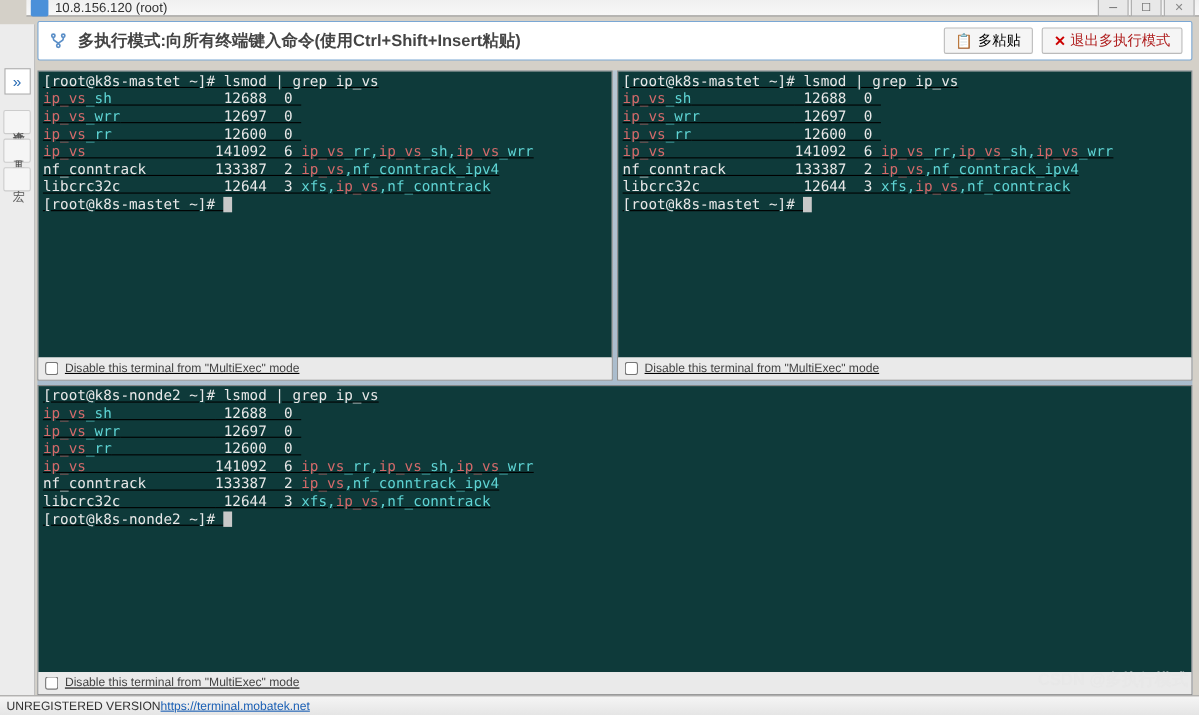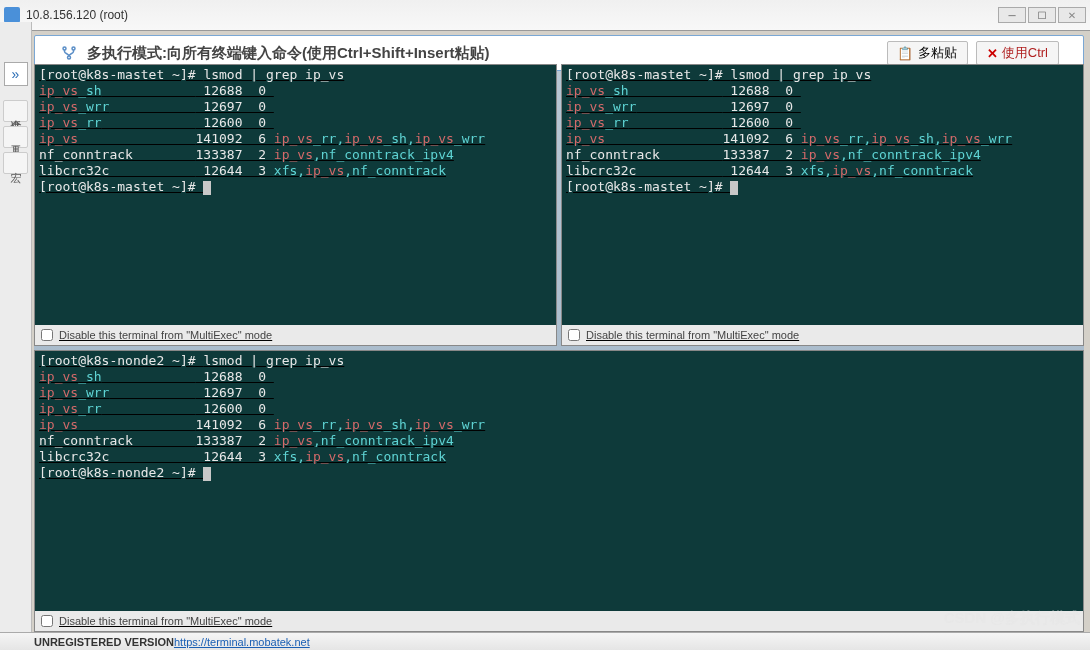--- a/index.html
+++ b/index.html
@@ -1,43 +1,43 @@
 <!DOCTYPE html>
 <html><head>
 <meta charset="utf-8">
 <style>
 * { margin: 0; padding: 0; box-sizing: border-box; }
 body { font-family: Arial, sans-serif; font-size: 12px; background: #d4d0c8; width: 1090px; height: 650px; overflow: hidden; position: relative; }
-.titlebar { height: 31px; background: linear-gradient(#f0f0f0,#f8f8f8); display: flex; align-items: center; padding: 0 4px; border-bottom: 1px solid #999; }
+.titlebar { height: 15px; background: linear-gradient(#f0f0f0,#f8f8f8); display: flex; align-items: center; padding: 0 4px; border-bottom: 1px solid #999; margin-left: 24px; }
 .titlebar-icon { width: 16px; height: 16px; background: #4a90d9; margin-right: 6px; border-radius: 2px; }
 .titlebar-text { flex: 1; font-size: 12px; color: #333; }
 .win-controls { display: flex; gap: 2px; }
 .win-btn { width: 28px; height: 16px; background: #e8e8e8; border: 1px solid #aaa; display: flex; align-items: center; justify-content: center; font-size: 10px; cursor: pointer; color: #555; }
 .win-btn.close { color: #888; }
-.multiexec-bar { height: 36px; background: #fff; border: 1px solid #7aa7d4; margin: 4px 6px 2px 34px; display: flex; align-items: center; padding: 0 24px; border-radius: 2px; }
+.multiexec-bar { height: 36px; background: #fff; border: 1px solid #7aa7d4; margin: 4px 6px 2px 34px; display: flex; align-items: center; padding: 0 8px; border-radius: 2px; }
 .fork-icon { width: 20px; height: 20px; display: flex; align-items: center; justify-content: center; color: #5a8ec7; margin-right: 8px; }
 .multiexec-text { flex: 1; font-size: 15px; font-weight: bold; color: #444; }
 .multi-btn { height: 24px; padding: 0 10px; background: #f5f5f5; border: 1px solid #bbb; border-radius: 2px; display: flex; align-items: center; gap: 4px; cursor: pointer; margin-left: 8px; font-size: 13px; }
 .multi-btn.exit { color: #b02020; }
 .multi-btn.exit .x { color: #c00; font-weight: bold; }
 .paste-icon { color: #3a7ac0; }
 .left-strip { position: absolute; left: 0; top: 22px; width: 32px; bottom: 18px; background: #ececec; border-right: 1px solid #bbb; display: flex; flex-direction: column; align-items: center; padding-top: 40px; gap: 4px; }
 .strip-arrow { width: 24px; height: 24px; background: #fff; border: 1px solid #aaa; display: flex; align-items: center; justify-content: center; color: #2a6db5; font-size: 14px; margin-bottom: 6px; }
 .strip-tab { writing-mode: vertical-rl; text-orientation: mixed; padding: 10px 4px; background: #f5f5f5; border: 1px solid #ccc; font-size: 11px; color: #555; cursor: pointer; border-radius: 2px; }
 .terminals { position: absolute; left: 34px; right: 6px; top: 64px; bottom: 18px; display: grid; grid-template-columns: 1fr 1fr; grid-template-rows: 1fr 1fr; gap: 4px; text-decoration: underline; }
 .term-wrap { background: #eaeaea; border: 1px solid #888; display: flex; flex-direction: column; }
 .term-wrap.span2 { grid-column: 1 / 3; }
 .term { flex: 1; background: #0e3a3a; color: #c8c8c8; font-family: Consolas, monospace; font-size: 13px; padding: 2px 4px; overflow: hidden; white-space: pre; line-height: 16px; }
 .term-footer { height: 20px; background: #eaeaea; display: flex; align-items: center; padding: 0 6px; gap: 6px; font-size: 11px; color: #444; }
 .term-footer input { width: 12px; height: 12px; }
 .p-red { color: #d46a6a; }
 .p-cyan { color: #5fd4d4; }
 .p-white { color: #e8e8e8; }
 .statusbar { position: absolute; left: 0; right: 0; bottom: 0; height: 18px; background: linear-gradient(#f5f5f5,#e5e5e5); border-top: 1px solid #aaa; display: flex; align-items: center; padding: 0 6px; font-size: 11px; }
-.statusbar .unreg { font-weight: bold; color: #333; margin-left: 28px; }
+.statusbar .unreg { font-weight: normal; color: #333; }
 .statusbar .cn { color: #333; margin-left: 4px; }
 .statusbar a { color: #1a5fb4; text-decoration: underline; cursor: pointer; }
 .watermark { position: absolute; right: 10px; bottom: 22px; color: rgba(230,230,230,0.6); font-size: 15px; pointer-events: none; font-weight: bold; }
 .cursor { background: #c8c8c8; display: inline-block; width: 8px; height: 14px; vertical-align: middle; }
 .bg-ghost { position: absolute; left: 34px; right: 6px; top: 64px; bottom: 18px; background: linear-gradient(180deg,#b8c7d4 0%,#9db2c5 100%); z-index: -1; }
 </style>
 </head>
 <body>
 
 <div class="titlebar">
@@ -67,21 +67,21 @@
         <path d="M6 8v2c0 3 6 3 6 6M18 8v2c0 3-6 3-6 6"></path>
       </svg>
   </div>
   <div class="multiexec-text">多执行模式:向所有终端键入命令(使用Ctrl+Shift+Insert粘贴)</div>
   <div class="multi-btn">
     <span class="paste-icon">📋</span>
     <span>多粘贴</span>
   </div>
   <div class="multi-btn exit">
     <span class="x">✕</span>
-    <span>使用Ctrl</span>
+    <span>退出多执行模式</span>
   </div>
 </div>
 
 <div class="bg-ghost"></div>
 <div class="terminals" id="terminals">
     <div class="term-wrap">
       <div class="term"><span class="p-white">[root@k8s-mastet ~]# </span><span class="p-white">lsmod | grep ip_vs</span>
 <span class="p-red">ip_vs</span><span class="p-cyan">_sh</span>            <span class="p-white"> 12688  0 </span>
 <span class="p-red">ip_vs</span><span class="p-cyan">_wrr</span>           <span class="p-white"> 12697  0 </span>
 <span class="p-red">ip_vs</span><span class="p-cyan">_rr</span>            <span class="p-white"> 12600  0 </span>

